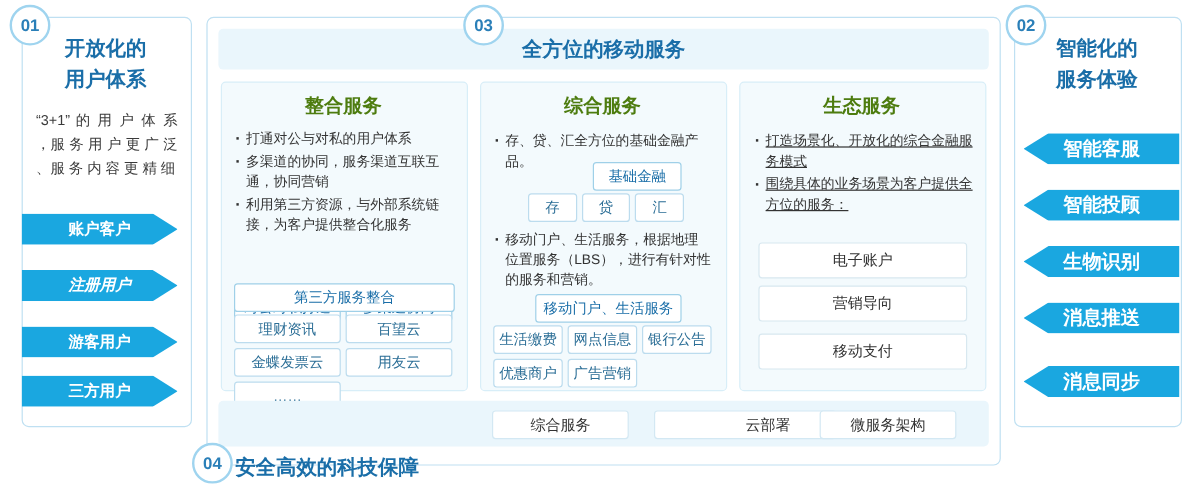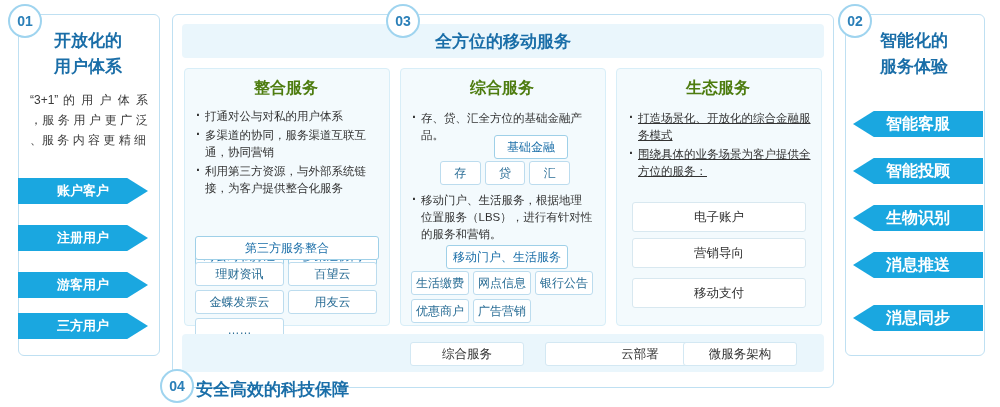--- a/index.html
+++ b/index.html
@@ -149,21 +149,21 @@
 <div class="left-panel"></div>
 <div class="left-title">
   <div>开放化的</div>
   <div>用户体系</div>
 </div>
 <div class="left-desc">“3+1” 的 用 户 体 系 ，服 务 用 户 更 广 泛 、服 务 内 容 更 精 细</div>
 
 <div class="arrow-left" style="top:178px;">
     <span>账户客户</span>
   </div>
-<div class="arrow-left" style="top:225px;">
+<div class="arrow-left" style="top:225px;font-style:italic;">
     <span>注册用户</span>
   </div>
 <div class="arrow-left" style="top:272px;">
     <span>游客用户</span>
   </div>
 <div class="arrow-left" style="top:313px;">
     <span>三方用户</span>
   </div>
 
 <div class="right-panel"></div>

